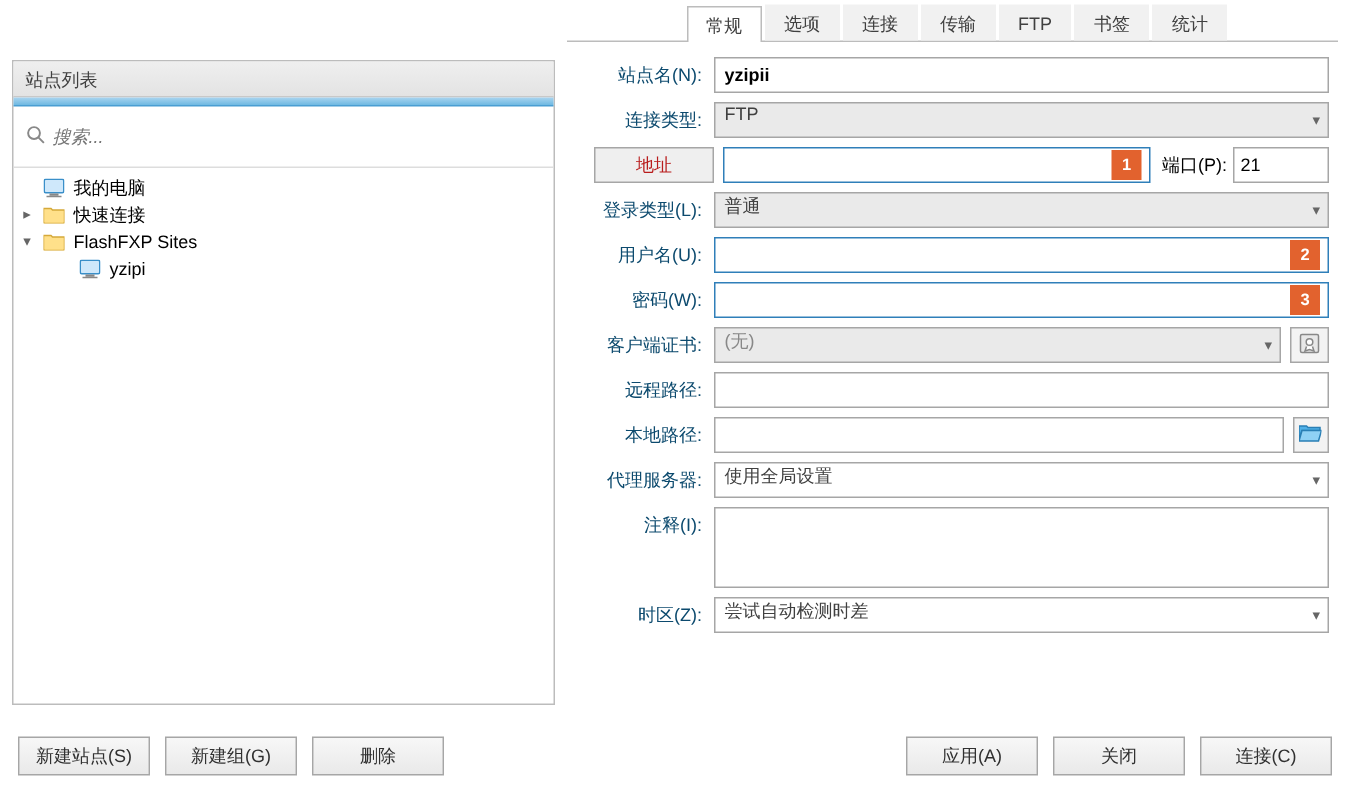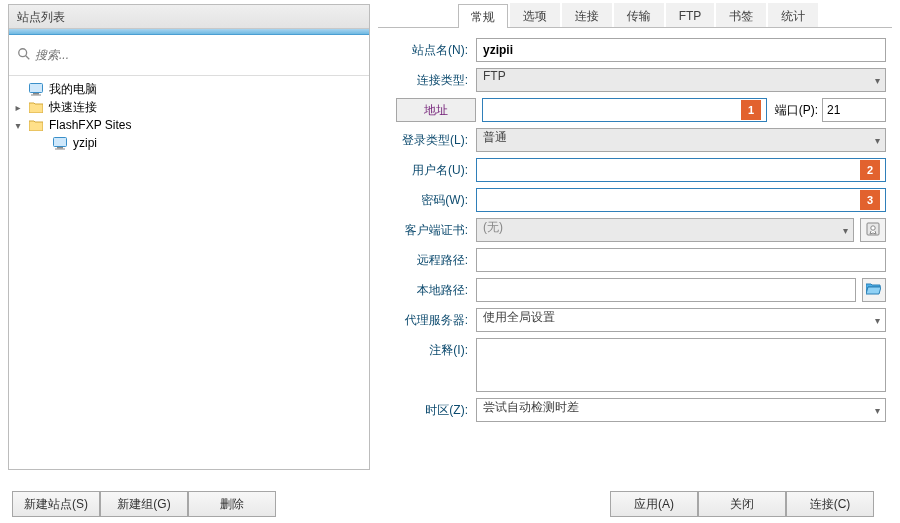--- a/index.html
+++ b/index.html
@@ -20,20 +20,21 @@
     gap: 8px;
     padding: 4px 8px 0 8px;
   }
   
   .left-panel {
     width: 362px;
     display: flex;
     flex-direction: column;
     border: 1px solid #bcbcbc;
     background: #fff;
+    margin-top: 36px;
   }
   .left-title {
     height: 24px;
     line-height: 24px;
     padding: 0 8px;
     font-size: 12px;
     color: #404040;
     background: linear-gradient(#efefef, #e3e3e3);
     border-bottom: 1px solid #c8c8c8;
   }
@@ -173,21 +174,21 @@
   .select.disabled { background: #eaeaea; color: #888; }
   .bold-val { font-weight: bold; color: #000; }
   .addr-button {
     width: 80px;
     height: 24px;
     border: 1px solid #a6a6a6;
     background: #efefef;
     text-align: center;
     line-height: 22px;
     font-size: 12px;
-    color: #701a75;
+    color: #b91c1c;
     cursor: pointer;
     margin-left: 12px;
   }
   .port-label { width: 55px; text-align: right; padding-right: 4px; }
   .port-input {
     width: 64px;
     height: 24px;
     border: 1px solid #a6a6a6;
     padding: 0 4px;
     text-align: left;
@@ -219,23 +220,24 @@
     color: #fff;
     font-size: 11px;
     text-align: center;
     line-height: 20px;
     font-weight: bold;
     pointer-events: none;
   }
   
   .button-bar {
     position: absolute;
-    left: 0; right: 14px; bottom: 6px;
+    left: 0; right: 0; bottom: 6px;
     display: flex;
     padding: 0 12px;
+    gap: 10px;
   }
   .bar-spacer { flex: 1; }
   .bar-button {
     width: 88px;
     height: 26px;
     border: 1px solid #a6a6a6;
     background: linear-gradient(#f7f7f7, #e9e9e9);
     font-size: 12px;
     color: #303030;
     cursor: pointer;

